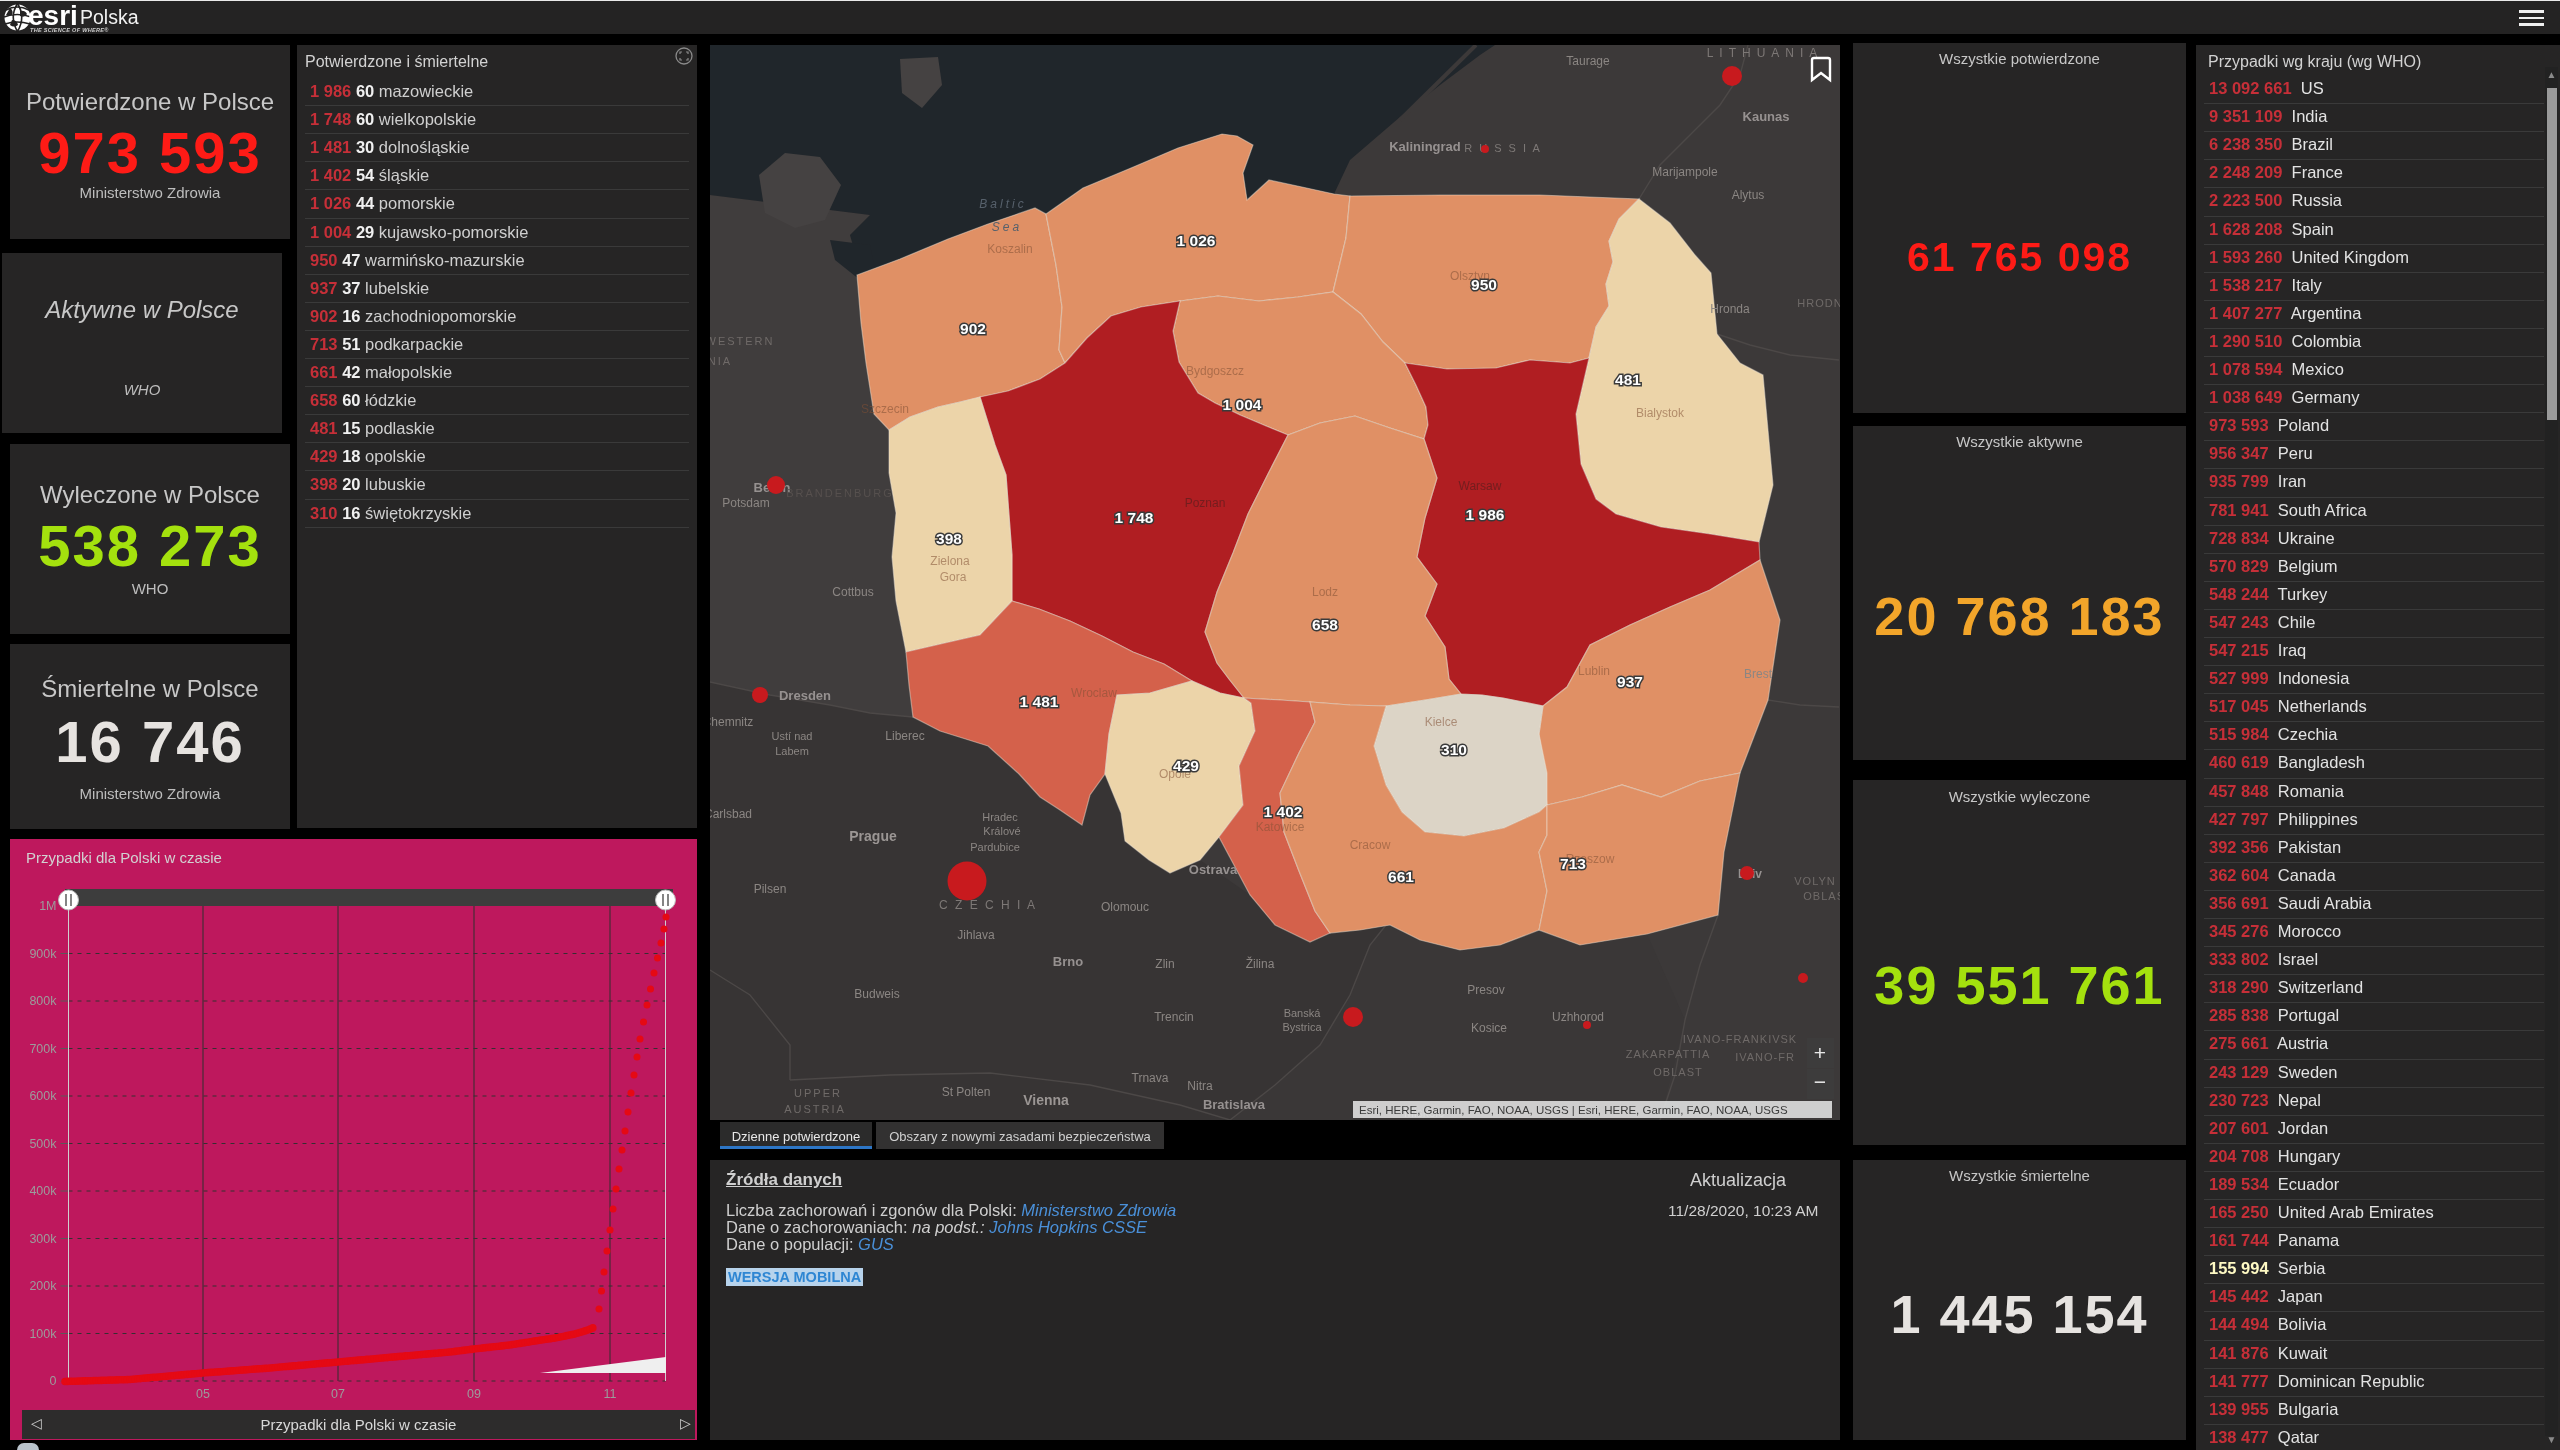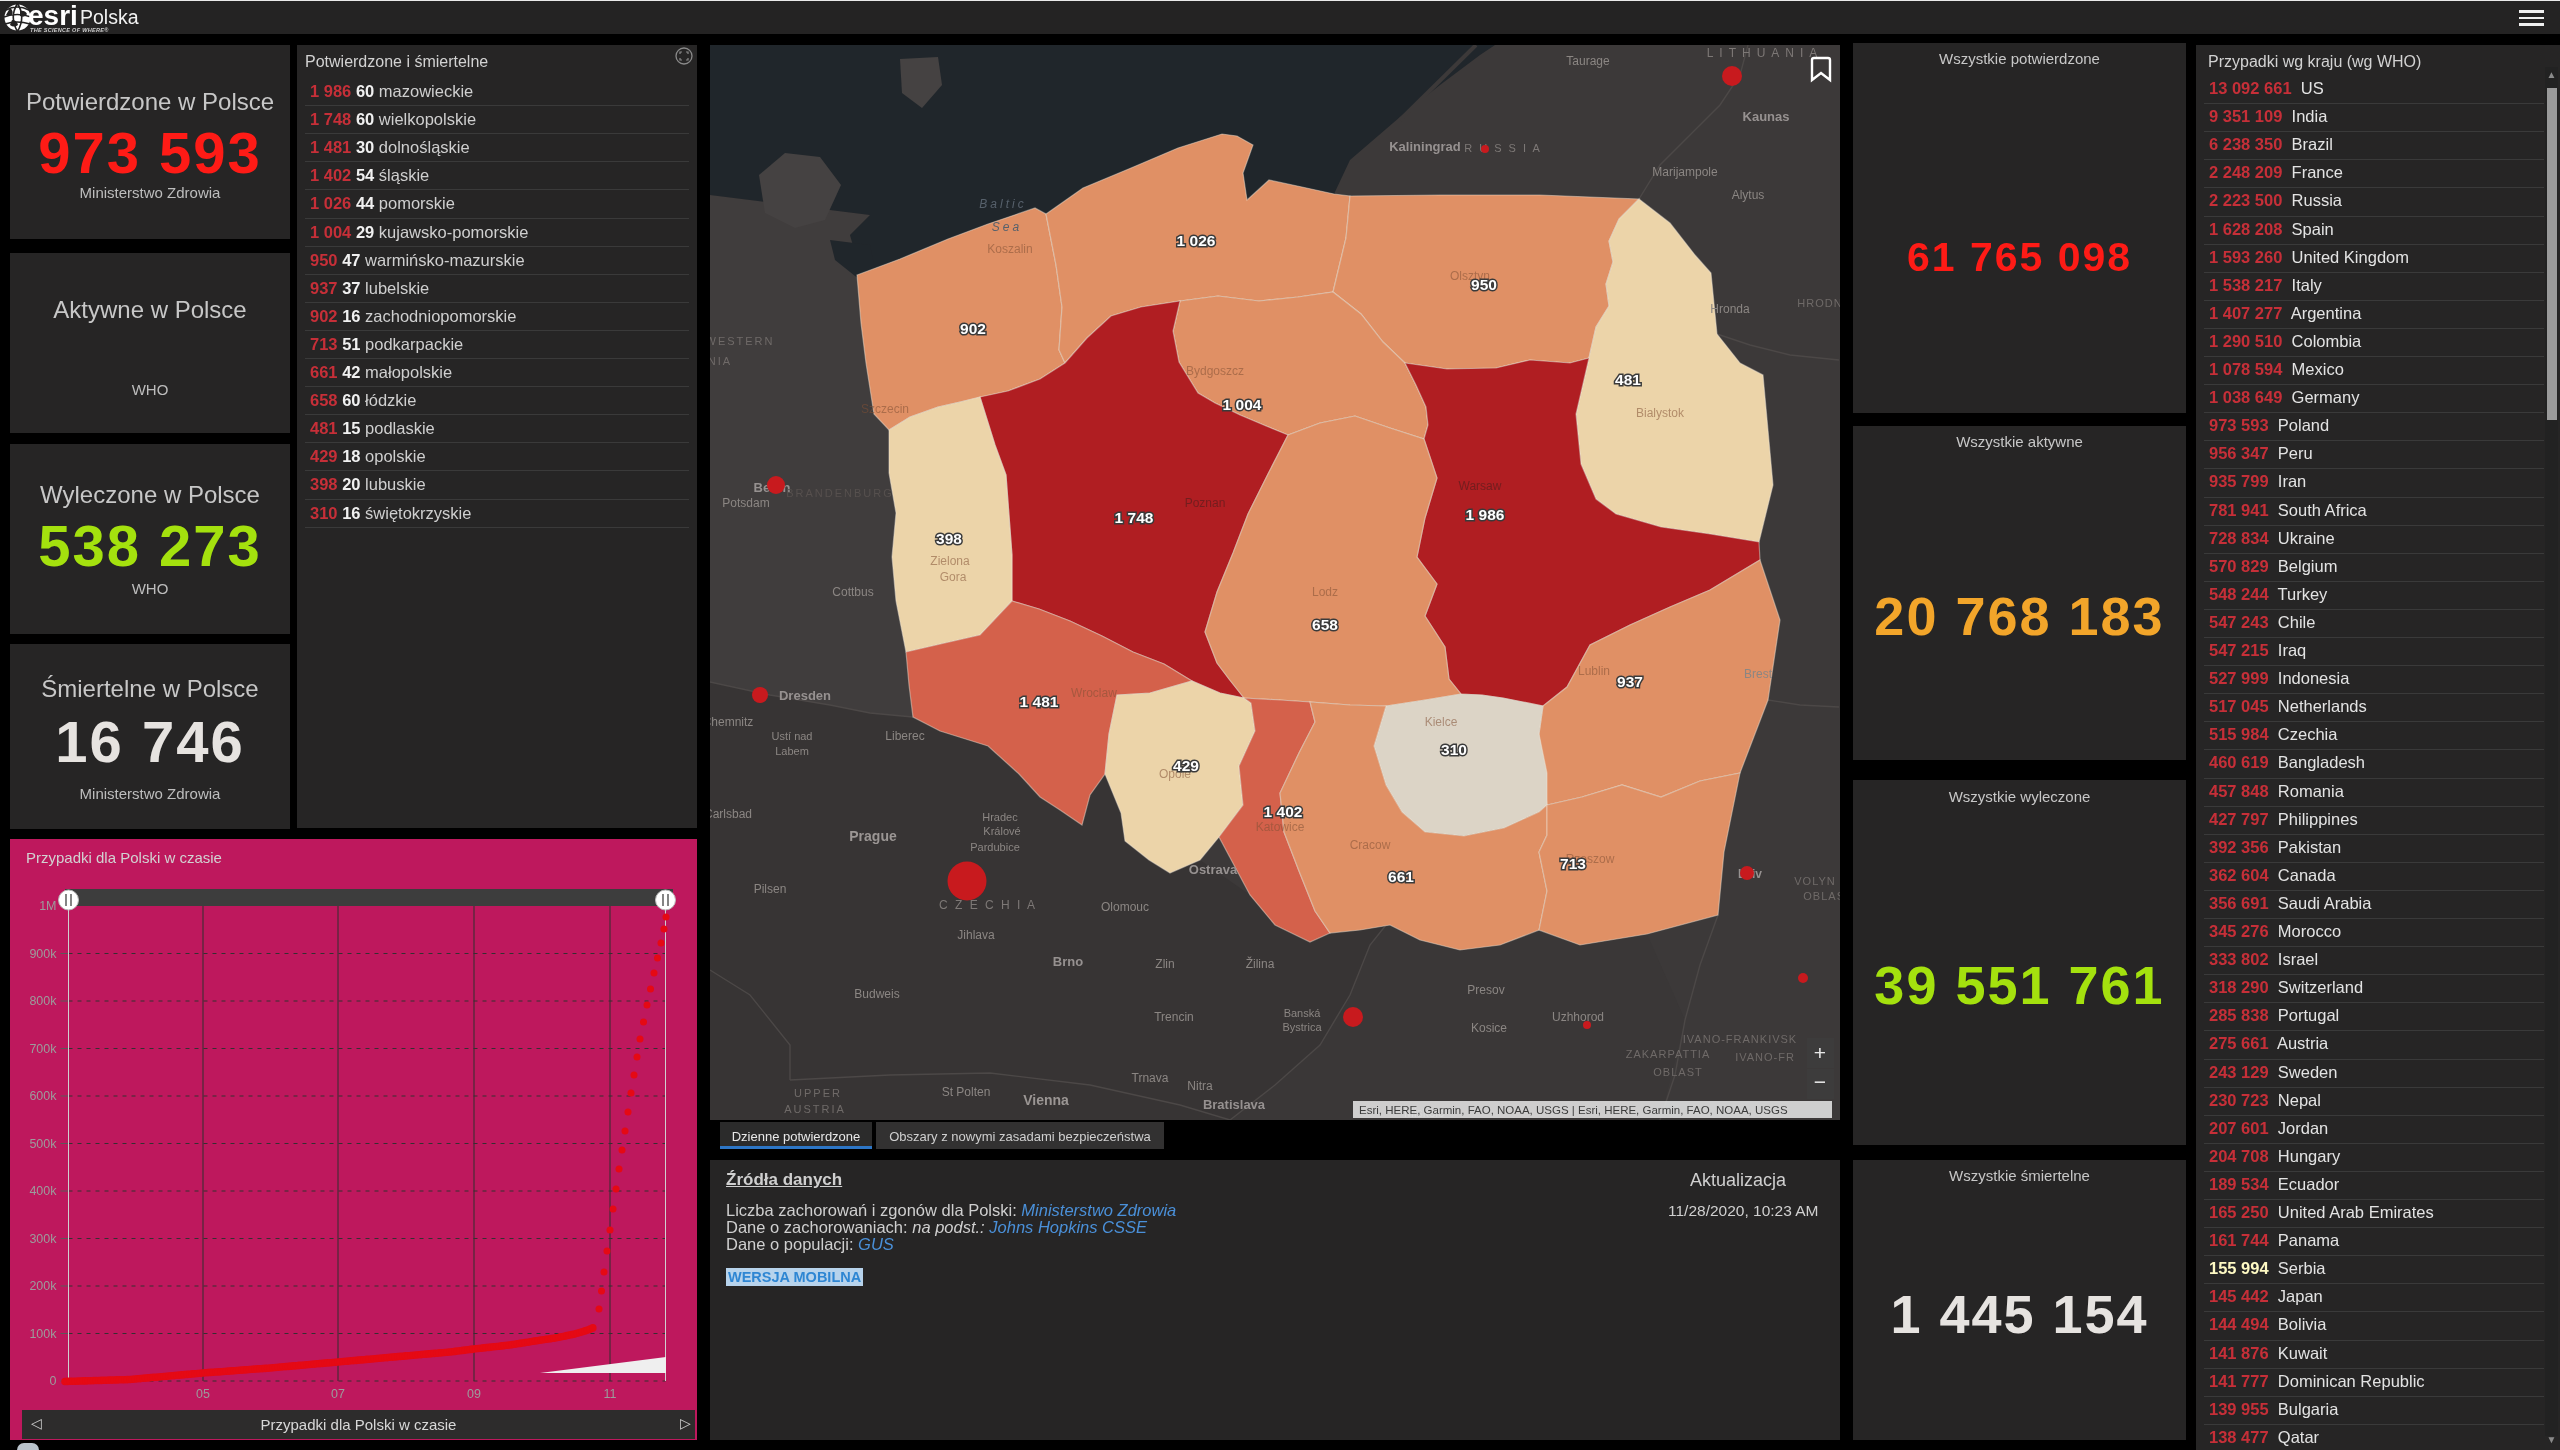--- a/index.html
+++ b/index.html
@@ -18,21 +18,21 @@
     <div style="position:absolute;left:30px;top:26px;font-size:5.5px;font-weight:bold;font-style:italic;color:#cfcfcf;letter-spacing:0.3px;">THE SCIENCE OF WHERE®</div>
     <div style="position:absolute;left:2519px;top:9px;width:25px;height:2.6px;background:#f0f0f0;"></div>
     <div style="position:absolute;left:2519px;top:15.5px;width:25px;height:2.6px;background:#f0f0f0;"></div>
     <div style="position:absolute;left:2519px;top:22px;width:25px;height:2.6px;background:#f0f0f0;"></div>
   </div>
 <div style="position:absolute;left:10px;top:45px;width:280px;height:194px;background:#262525;">
     <div style="position:absolute;left:0px;top:42.68px;width:280px;text-align:center;font-size:24px;color:#c7c7c7;">Potwierdzone w Polsce</div>
     <div style="position:absolute;left:0px;top:74.4px;width:280px;text-align:center;font-size:58px;font-weight:bold;color:#fe1b16;letter-spacing:2px;">973 593</div>
     <div style="position:absolute;left:0px;top:138.8px;width:280px;text-align:center;font-size:15px;color:#bdbdbd;">Ministerstwo Zdrowia</div>
   </div>
-<div style="position:absolute;left:10px;top:253px;width:280px;height:180px;background:#262525;">
+<div style="position:absolute;left:2px;top:253px;width:280px;height:180px;background:#262525;font-style:italic;">
     <div style="position:absolute;left:0px;top:42.68px;width:280px;text-align:center;font-size:24px;color:#c7c7c7;">Aktywne w Polsce</div>
     <div style="position:absolute;left:0px;top:127.8px;width:280px;text-align:center;font-size:15px;color:#bdbdbd;">WHO</div>
   </div>
 <div style="position:absolute;left:10px;top:444px;width:280px;height:190px;background:#262525;">
     <div style="position:absolute;left:0px;top:37.18px;width:280px;text-align:center;font-size:24px;color:#c7c7c7;">Wyleczone w Polsce</div>
     <div style="position:absolute;left:0px;top:68.4px;width:280px;text-align:center;font-size:58px;font-weight:bold;color:#a4e10e;letter-spacing:2px;">538 273</div>
     <div style="position:absolute;left:0px;top:135.8px;width:280px;text-align:center;font-size:15px;color:#bdbdbd;">WHO</div>
   </div>
 <div style="position:absolute;left:10px;top:644px;width:280px;height:185px;background:#262525;">
     <div style="position:absolute;left:0px;top:30.68px;width:280px;text-align:center;font-size:24px;color:#c7c7c7;">Śmiertelne w Polsce</div>

